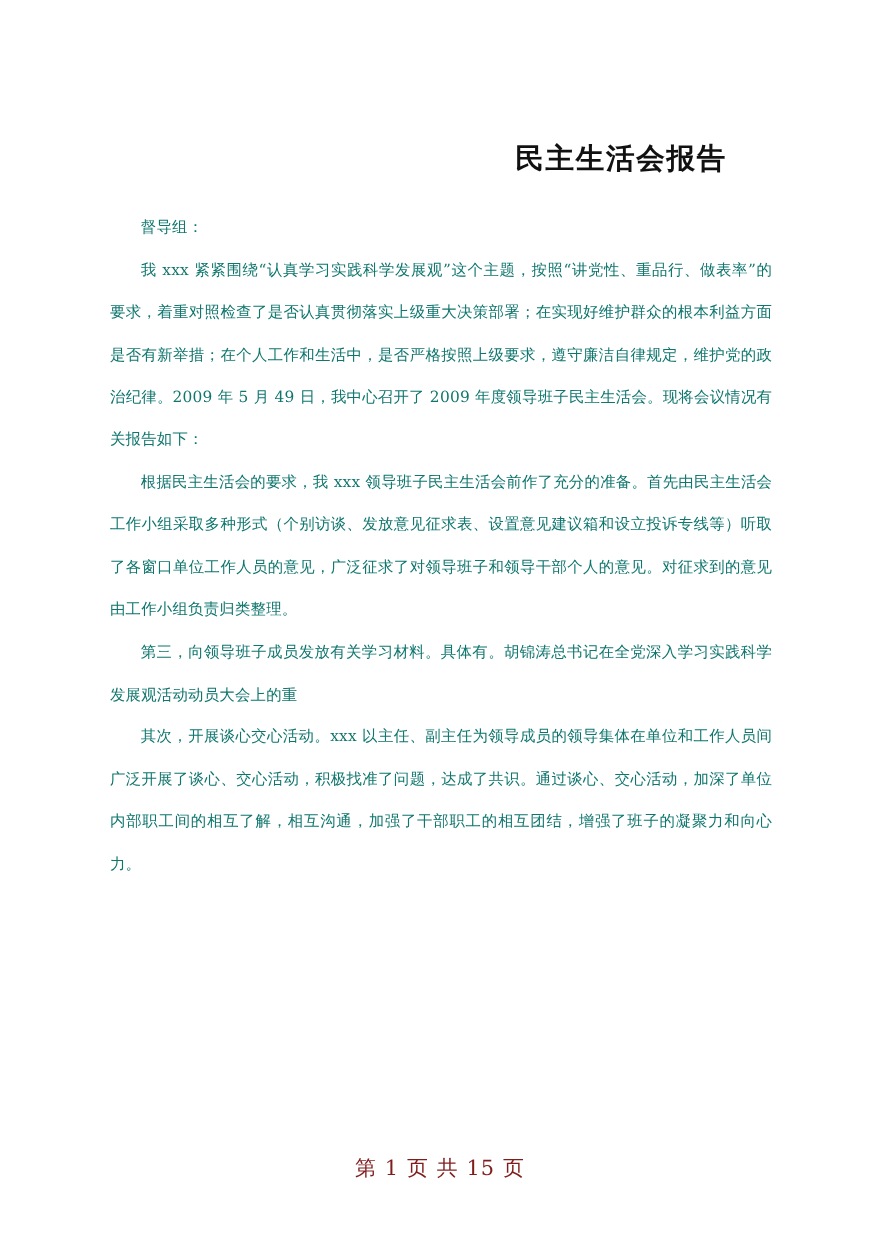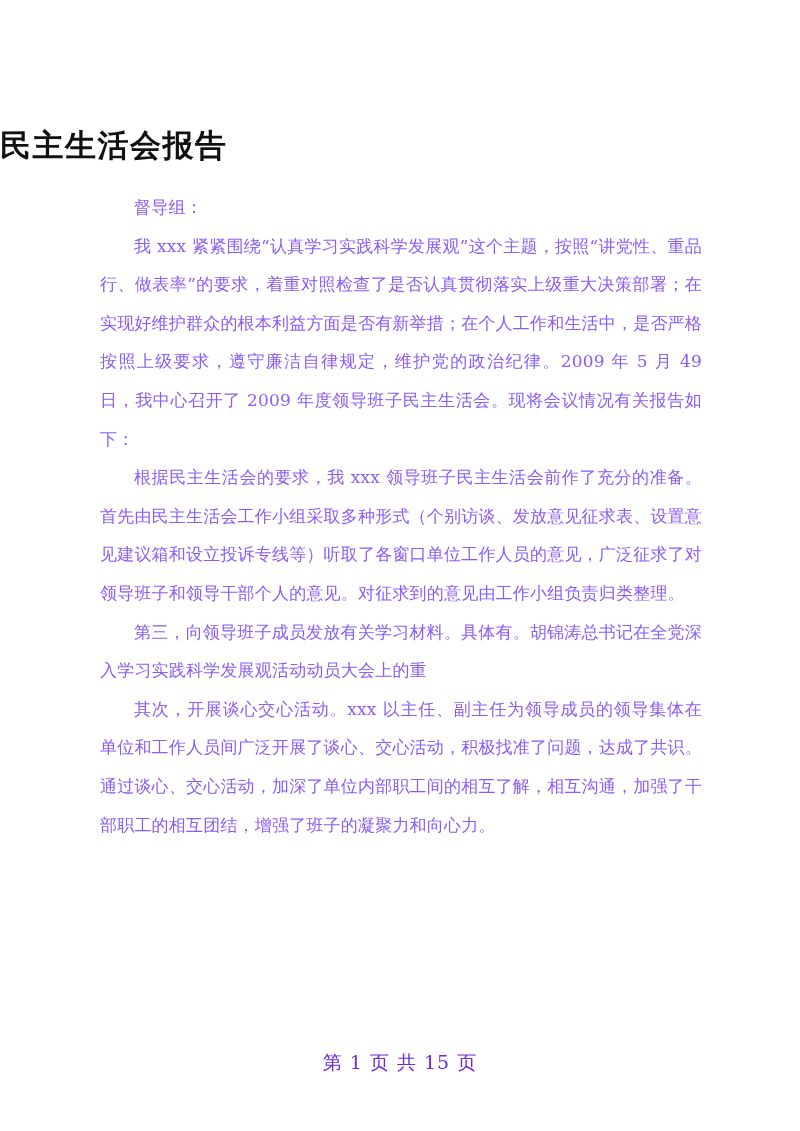--- a/index.html
+++ b/index.html
@@ -20,59 +20,59 @@
     margin: 0 auto;
     background: #ffffff;
     overflow: hidden;
     box-sizing: border-box;
   }
   .doc-title {
     position: absolute;
     top: 124px;
     left: 0;
     width: 661px;
-    text-align: left;
-    font-size: 31px;
+    text-align: right;
+    font-size: 26px;
     font-weight: 700;
     letter-spacing: 1.5px;
     line-height: 42px;
     color: #111111;
     font-family: "DejaVu Sans", "Liberation Sans", sans-serif;
   }
   .body-block {
     position: absolute;
     top: 188px;
     left: 100px;
     width: 602px;
   }
   .para {
-    font-size: 17px;
+    font-size: 14px;
     line-height: 38.6px;
     text-align: justify;
     text-justify: inter-ideograph;
     margin: 0 0 0 0;
-    color: #8b5cf6;
+    color: #0f766e;
     letter-spacing: 0.2px;
     word-break: break-all;
   }
   .para.indent {
     text-indent: 2em;
   }
   .para.salutation {
     text-indent: 2em;
   }
   .footer {
     position: absolute;
     top: 1048px;
     left: 0;
     width: 800px;
     text-align: center;
     font-size: 19px;
     line-height: 28px;
-    color: #6d28d9;
+    color: #7f1d1d;
     letter-spacing: 1px;
   }
 </style>
 </head>
 <body>
 
 <div class="page">
 
   <div class="doc-title">民主生活会报告</div>
 

